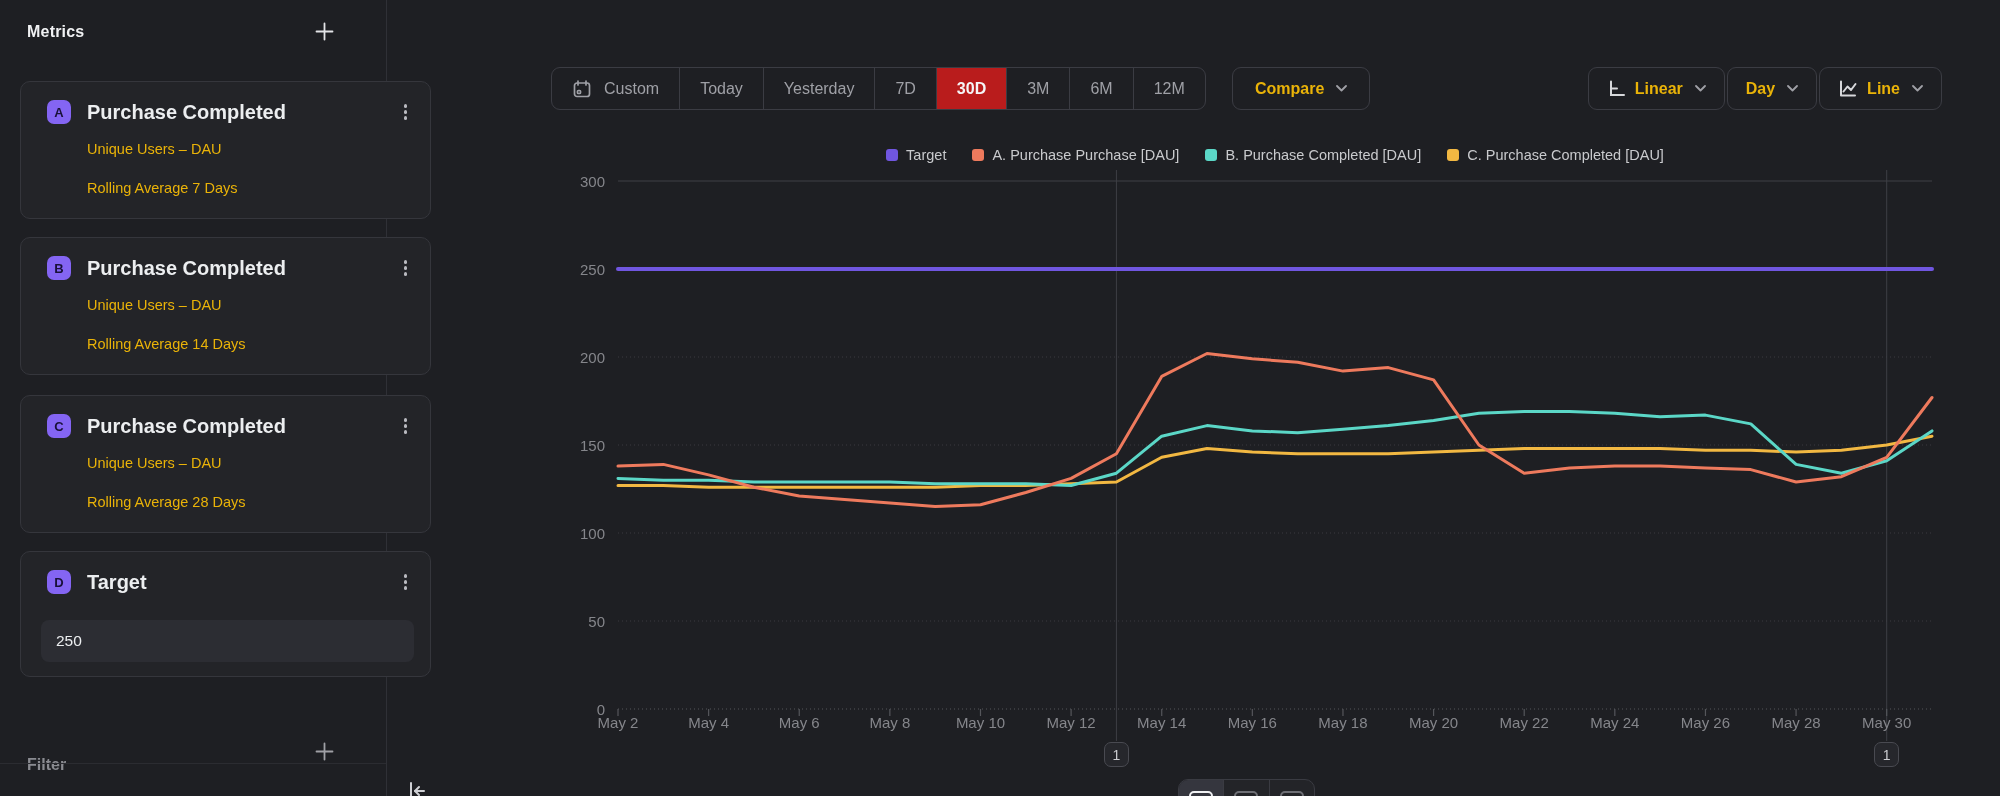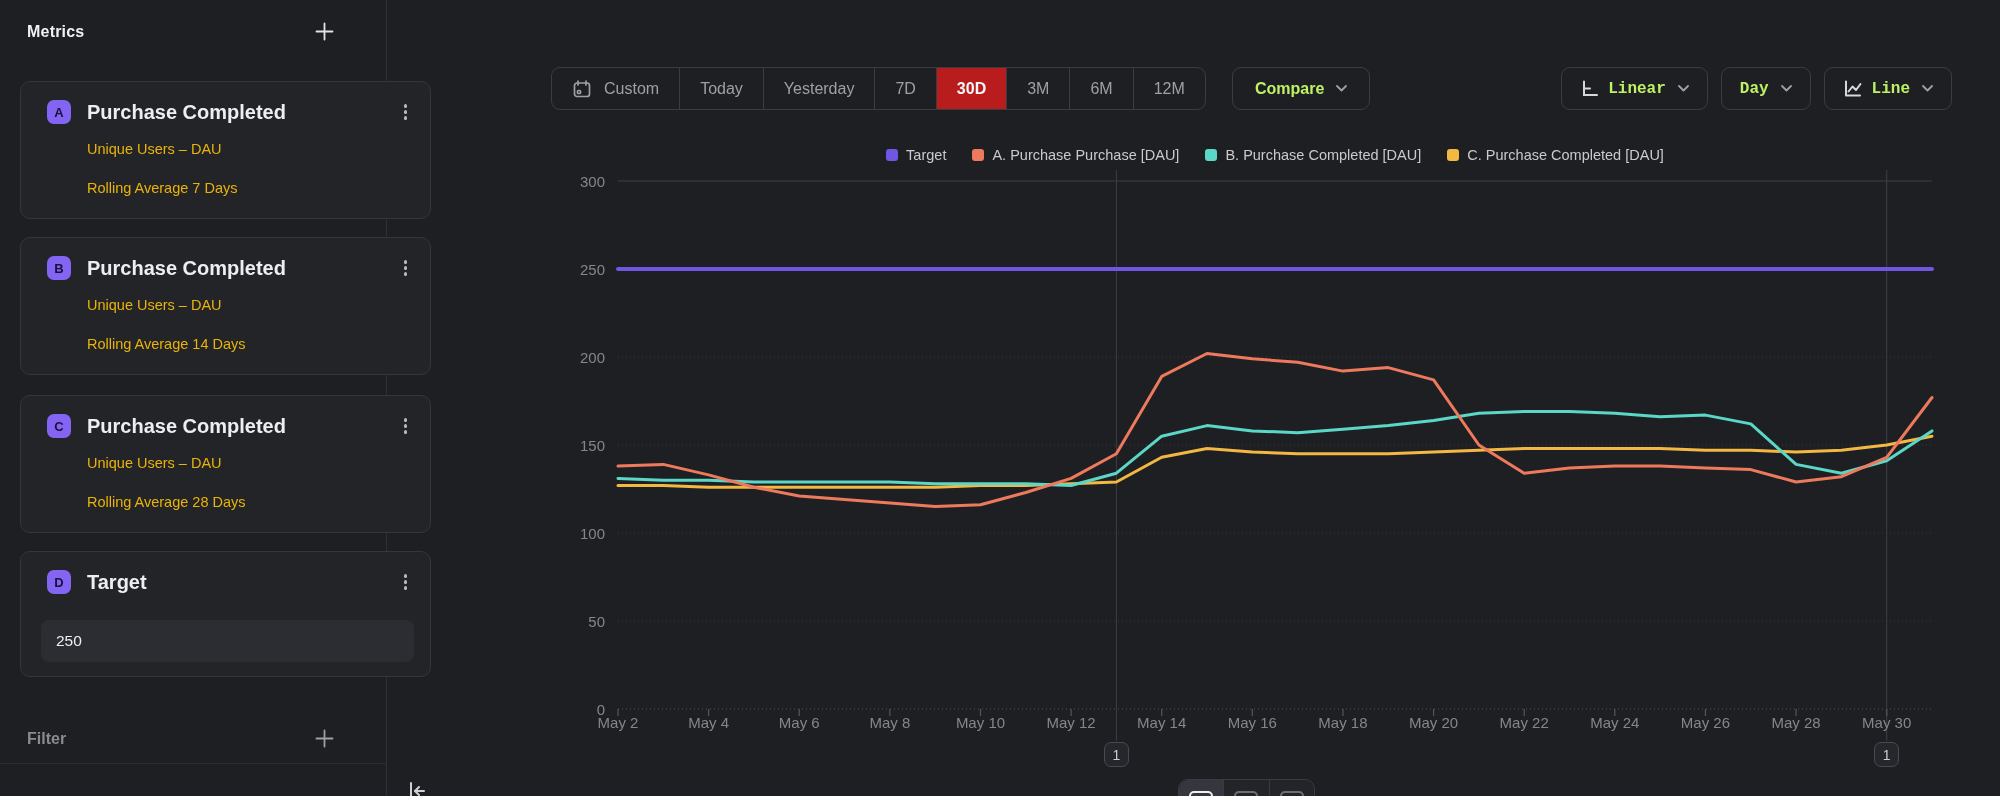--- a/index.html
+++ b/index.html
@@ -15,33 +15,33 @@
   .card-title-row{display:flex;align-items:center;}
   .badge{width:24px;height:24px;border-radius:7px;background:#8465f3;color:#191139;font-size:13px;font-weight:700;display:flex;align-items:center;justify-content:center;margin-right:16px;flex:0 0 auto;}
   .card-title{font-size:20px;font-weight:700;color:#eceef0;}
   .kebab{margin-left:auto;display:flex;flex-direction:column;gap:2.5px;background:none;border:none;cursor:pointer;padding:4px 3px;}
   .kebab i{width:3.5px;height:3.5px;border-radius:50%;background:#b9bac0;display:block;}
   .card-sub{margin-left:40px;font-size:14.5px;color:#eab308;line-height:16px;}
   .sub1{margin-top:17px;}
   .sub2{margin-top:23px;}
   .target-input{margin:26px 0 0 -6px;width:373px;height:42px;background:#2c2d33;border:none;border-radius:8px;color:#eceef0;font-size:15.5px;padding:0 15px;font-family:inherit;outline:none;}
   .filter-row{position:absolute;left:27px;right:52px;top:729px;display:flex;justify-content:space-between;align-items:center;}
-  .filter-label{font-size:16px;font-weight:700;color:#8a8b91;}
+  .filter-label{font-size:16px;font-weight:700;color:#8a8b91;margin-top:27px;}
   .sb-divider{position:absolute;left:0;right:0;top:763px;height:1px;background:#2b2c31;}
   .collapse-btn{position:absolute;left:404px;top:779px;color:#cfd0d4;}
 
   
   .main{position:absolute;left:461px;top:0;width:1539px;height:796px;background:#1e1f23;}
-  .btn{display:flex;align-items:center;justify-content:center;height:43px;border:1px solid #3b3c43;border-radius:9px;background:transparent;color:#bef264;font-size:16px;font-weight:700;gap:9px;cursor:pointer;font-family:inherit;}
+  .btn{display:flex;align-items:center;justify-content:center;height:43px;border:1px solid #3b3c43;border-radius:9px;background:transparent;color:#eab308;font-size:16px;font-weight:700;gap:9px;cursor:pointer;font-family:inherit;}
   .range-group{position:absolute;left:90px;top:67px;display:flex;height:43px;border:1px solid #3b3c43;border-radius:9px;overflow:hidden;}
   .range-seg{display:flex;align-items:center;justify-content:center;gap:12px;padding:0 20px;font-size:16px;color:#9fa0a6;border:none;border-right:1px solid #3b3c43;background:transparent;cursor:pointer;font-family:inherit;white-space:nowrap;}
   .range-seg:last-child{border-right:none;}
   .range-seg.active{background:#b91c1c;color:#f5f6f7;font-weight:700;}
   .compare-btn{position:absolute;left:771px;top:67px;padding:0 22px;}
-  .right-tools{position:absolute;right:48px;top:67px;display:flex;gap:13px;font-family:Liberation Mono, monospace;}
+  .right-tools{position:absolute;right:58px;top:67px;display:flex;gap:2px;}
   .tool-btn{padding:0 18px;}
   .chev{margin-left:3px;color:#9fa0a6;display:flex;}
   .tool-icon{color:#d7d8db;display:flex;}
 
   .legend{position:absolute;left:157px;top:147px;width:1314px;display:flex;justify-content:center;gap:26px;}
   .legend-item{display:flex;align-items:center;gap:8px;font-size:14.5px;color:#c9cacd;cursor:pointer;white-space:nowrap;}
   .legend-swatch{width:12px;height:12px;border-radius:3px;flex:0 0 auto;}
 
   #chart-svg{position:absolute;left:0;top:0;}
 

